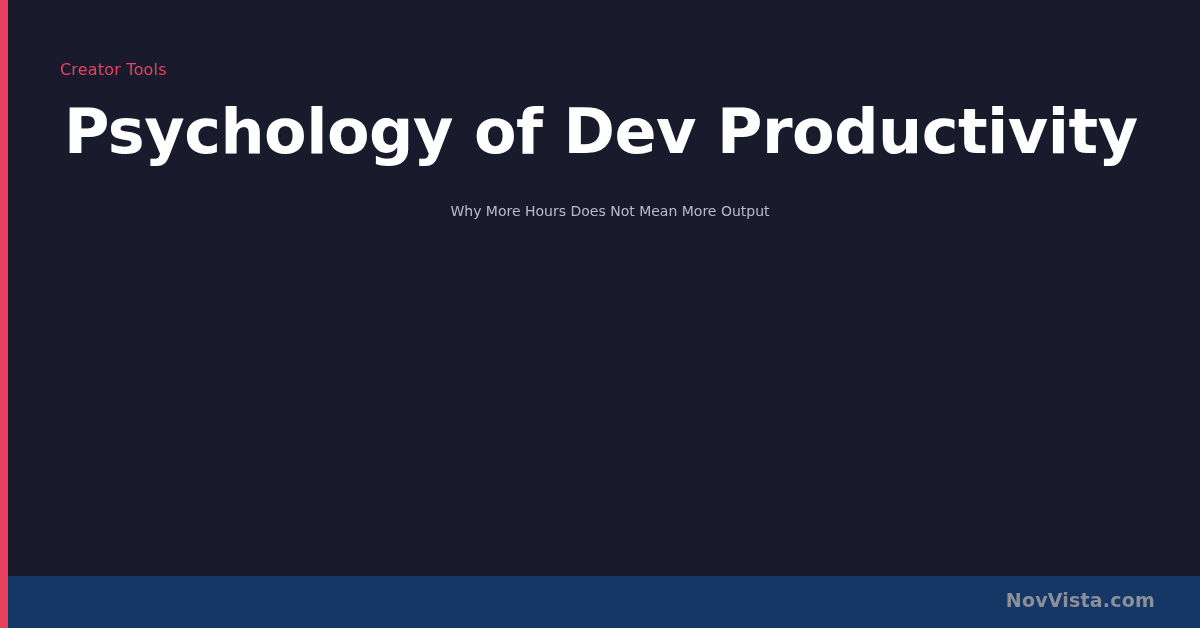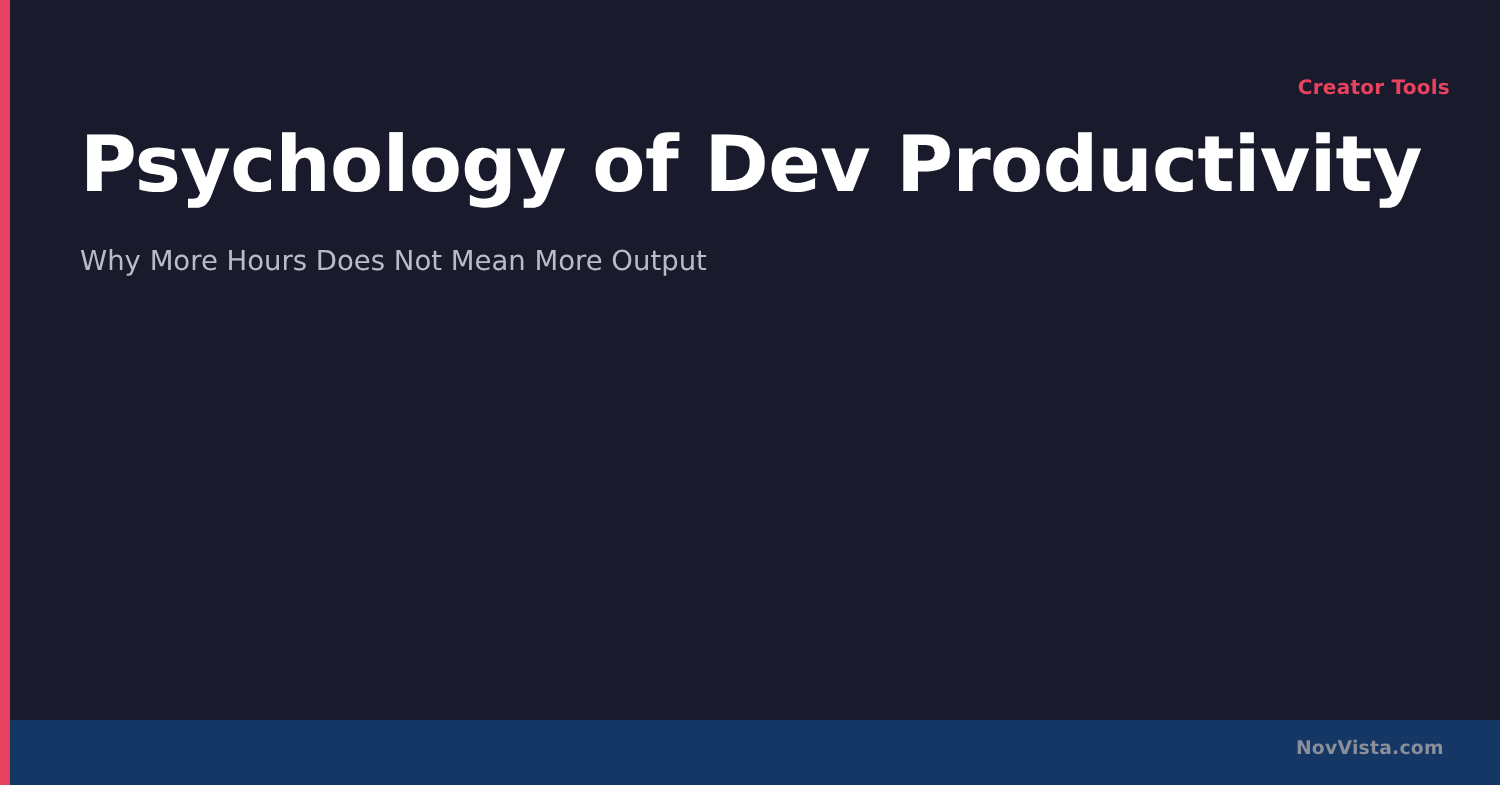--- a/index.html
+++ b/index.html
@@ -38,66 +38,66 @@
     position: absolute;
     left: 60px;
     top: 0;
     right: 40px;
   }
 
   .eyebrow {
     margin: 0;
     padding-top: 60px;
     font-size: 16px;
-    font-weight: bold;
+    font-weight: normal;
     line-height: 1.25;
     color: #e8425f;
     letter-spacing: 0.2px;
     white-space: nowrap;
-    text-align: right;
   }
 
   .headline {
     margin: 4px;
     padding-top: 16px;
     font-size: 62px;
     font-weight: bold;
     line-height: 1.04;
     color: #ffffff;
     letter-spacing: -0.5px;
     white-space: nowrap;
   }
 
   .subtitle {
-    margin: 4px;
+    margin: 10px;
     padding-top: 28px;
-    font-size: 22px;
+    font-size: 14px;
     font-weight: normal;
     line-height: 1.3;
     color: #b9bcc8;
     white-space: nowrap;
+    text-align: center;
   }
 
   
   .footer {
     position: absolute;
     left: 0;
     bottom: 0;
     width: 1200px;
     height: 52px;
     background: #143766;
     z-index: 2;
   }
 
   .footer-brand {
     position: absolute;
     right: 45px;
     top: 13px;
     margin: 0;
-    font-size: 15px;
+    font-size: 19px;
     font-weight: bold;
     line-height: 1.2;
     color: #8a8f99;
     letter-spacing: 0.2px;
     white-space: nowrap;
   }
 </style>
 </head>
 <body>
 

